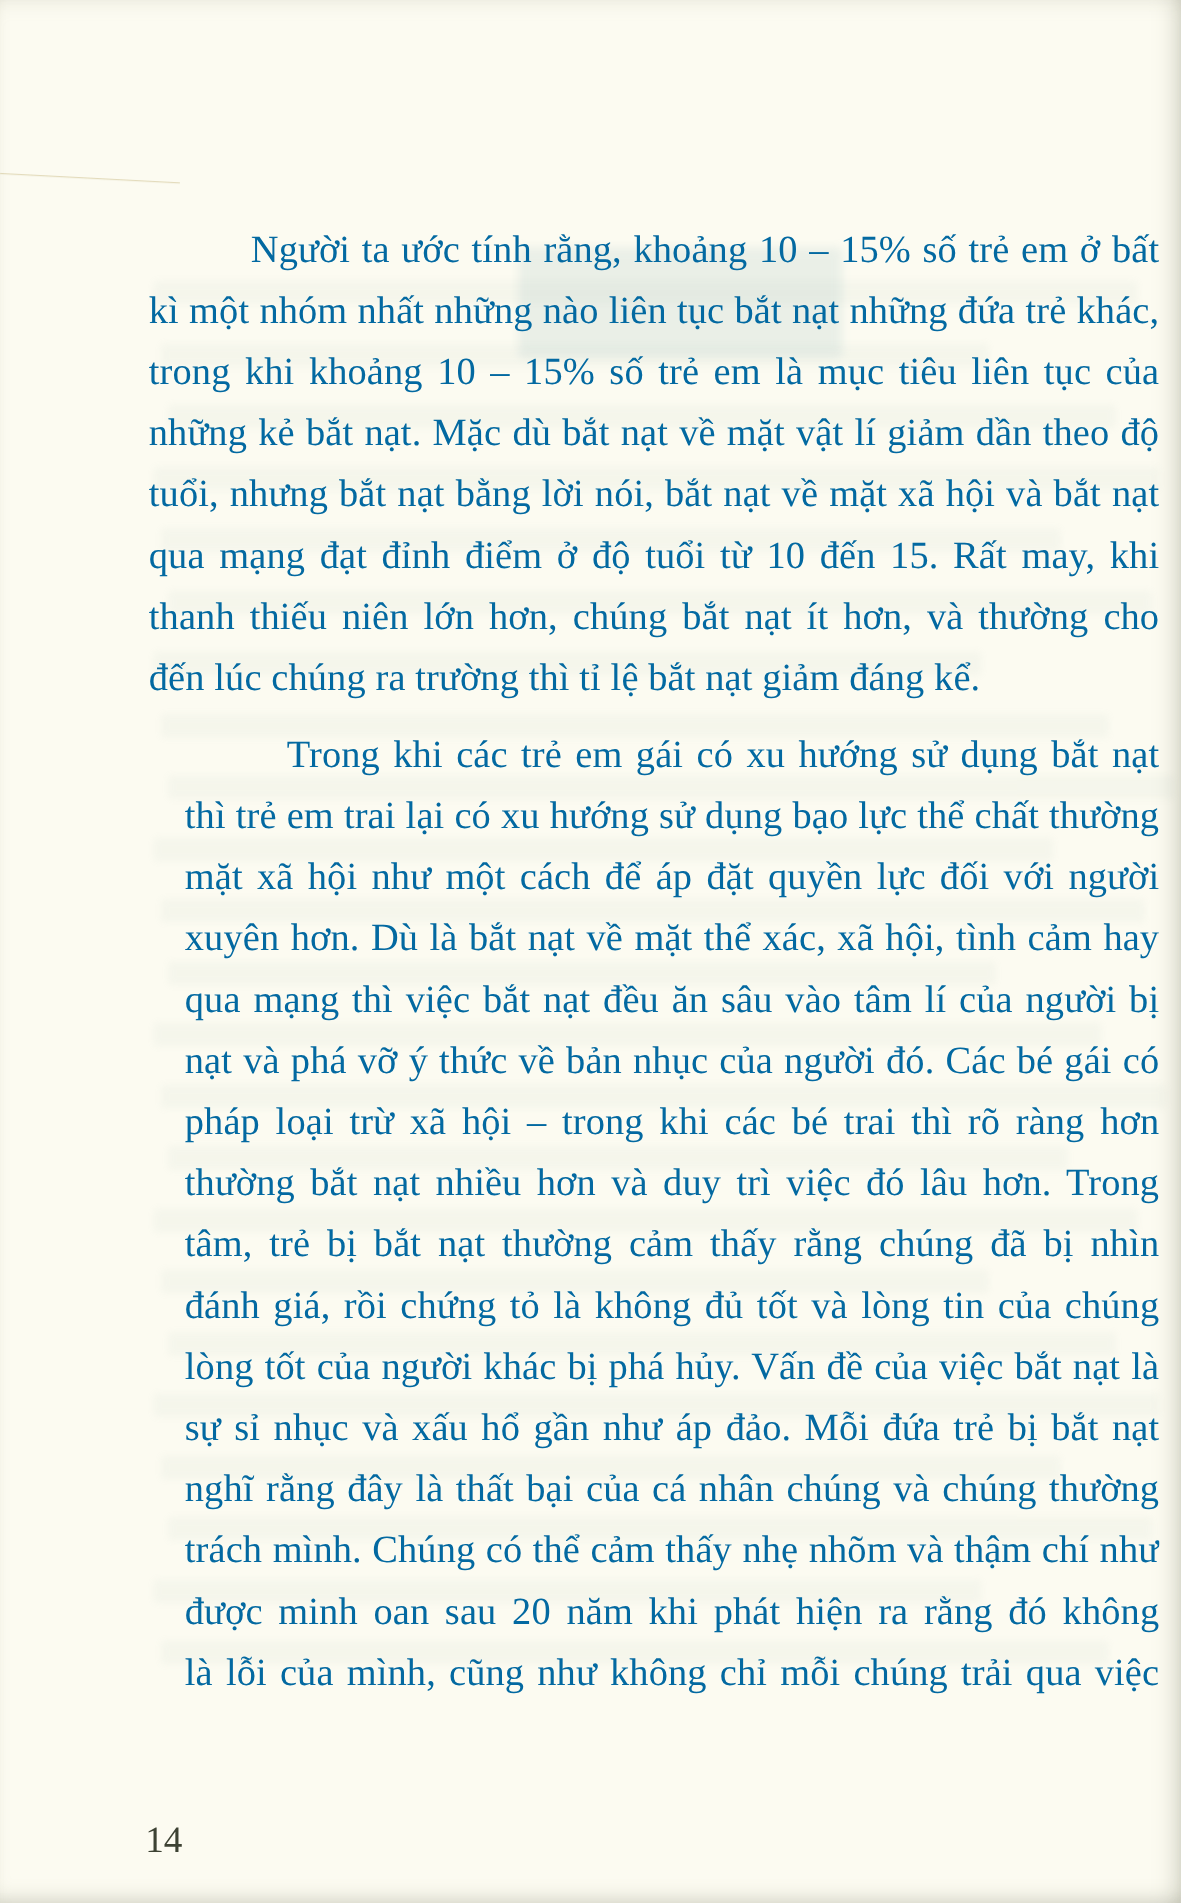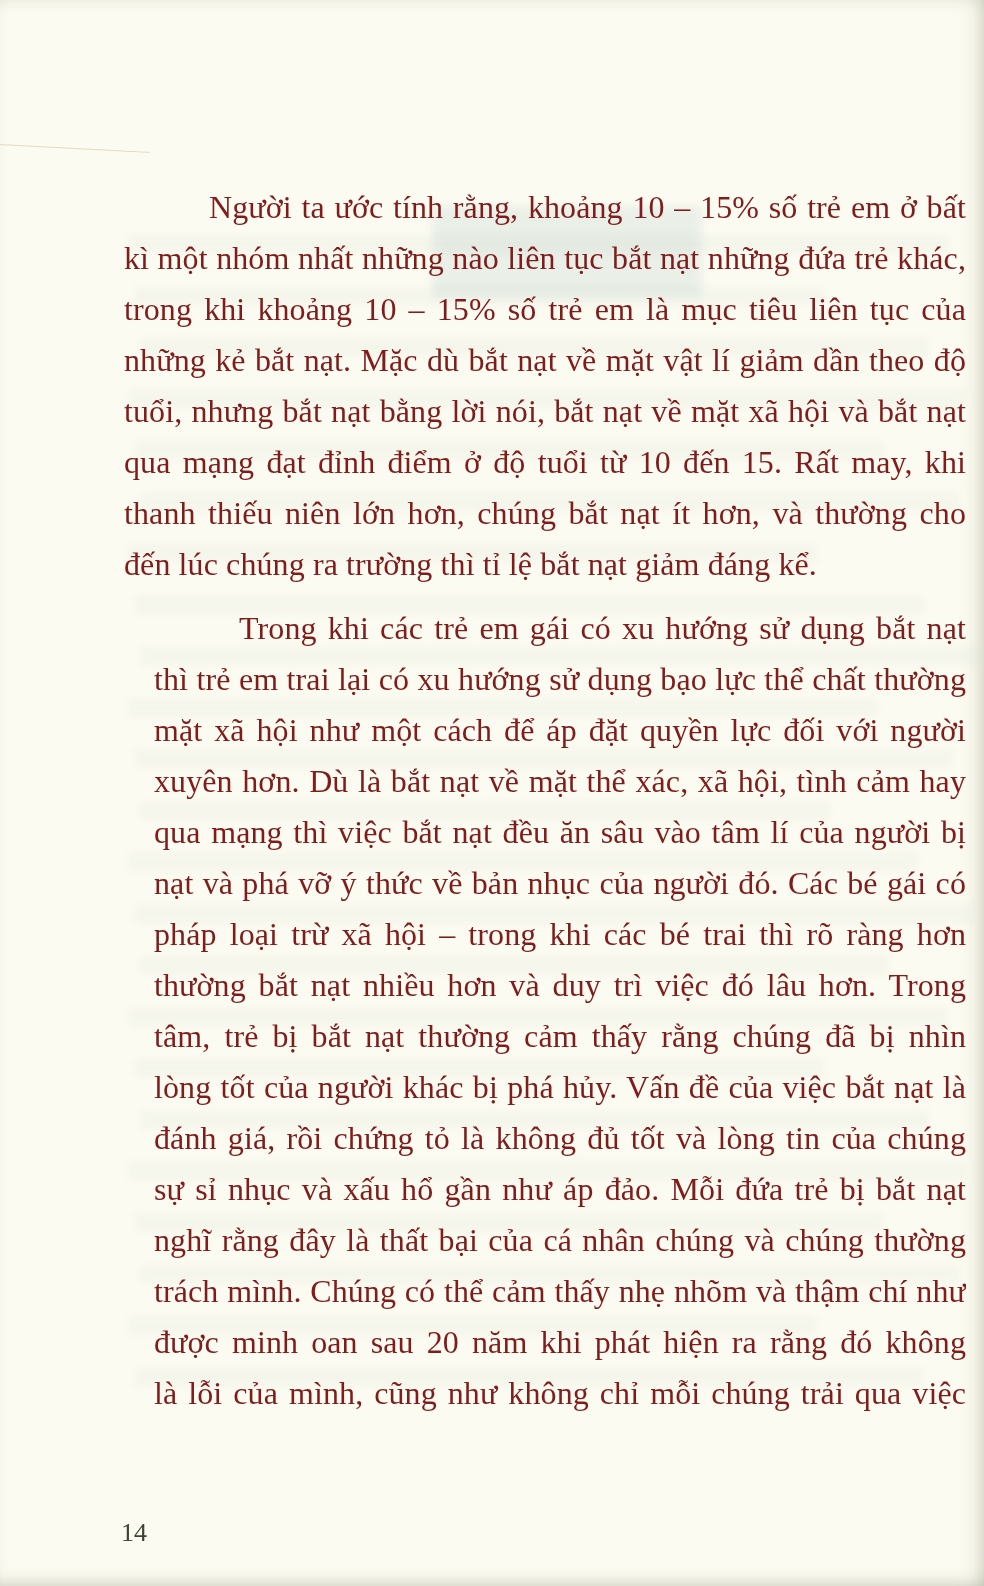--- a/index.html
+++ b/index.html
@@ -52,41 +52,41 @@
     background: #8fb5b8;
     opacity: 0.16;
     filter: blur(4px);
     border-radius: 4px;
   }
   .text-block {
     position: absolute;
     left: 124px;
     top: 182px;
     width: 842px;
-    color: #7f1d1d;
+    color: #0369a1;
   }
   .paragraph { margin: 0; }
   .paragraph + .paragraph { margin-top: 13px; margin-left: 30px; }
   .line {
     height: 51px;
     line-height: 51px;
     font-size: 32px;
     text-align: justify;
     text-align-last: justify;
     text-justify: inter-word;
     overflow: hidden;
     letter-spacing: 0.1px;
   }
   .line.first { text-indent: 85px; }
   .line.no-justify-last { text-align-last: left; }
   .page-number {
     position: absolute;
     left: 121px;
     top: 1516px;
-    font-size: 26px;
+    font-size: 31px;
     line-height: 34px;
     color: #3d4233;
   }
 </style>
 </head>
 <body>
 
 <div class="page">
   <div class="crease"></div>
 
@@ -131,22 +131,22 @@
       <div class="paragraph">
         <div class="line first">Trong khi các trẻ em gái có xu hướng sử dụng bắt nạt về</div>
         <div class="line">thì trẻ em trai lại có xu hướng sử dụng bạo lực thể chất thường</div>
         <div class="line">mặt xã hội như một cách để áp đặt quyền lực đối với người khác</div>
         <div class="line">xuyên hơn. Dù là bắt nạt về mặt thể xác, xã hội, tình cảm hay</div>
         <div class="line">qua mạng thì việc bắt nạt đều ăn sâu vào tâm lí của người bị bắt</div>
         <div class="line">nạt và phá vỡ ý thức về bản nhục của người đó. Các bé gái có</div>
         <div class="line">pháp loại trừ xã hội – trong khi các bé trai thì rõ ràng hơn nhưng</div>
         <div class="line">thường bắt nạt nhiều hơn và duy trì việc đó lâu hơn. Trong thâm</div>
         <div class="line">tâm, trẻ bị bắt nạt thường cảm thấy rằng chúng đã bị nhìn nhận,</div>
+        <div class="line">đánh giá, rồi chứng tỏ là không đủ tốt và lòng tin của chúng vào</div>
         <div class="line">lòng tốt của người khác bị phá hủy. Vấn đề của việc bắt nạt là</div>
-        <div class="line">đánh giá, rồi chứng tỏ là không đủ tốt và lòng tin của chúng vào</div>
         <div class="line">sự sỉ nhục và xấu hổ gần như áp đảo. Mỗi đứa trẻ bị bắt nạt đều</div>
         <div class="line">nghĩ rằng đây là thất bại của cá nhân chúng và chúng thường tự</div>
         <div class="line">trách mình. Chúng có thể cảm thấy nhẹ nhõm và thậm chí như</div>
         <div class="line">được minh oan sau 20 năm khi phát hiện ra rằng đó không phải</div>
         <div class="line">là lỗi của mình, cũng như không chỉ mỗi chúng trải qua việc</div>
       </div>
     </div>
 
   <div class="page-number">14</div>
 </div>

